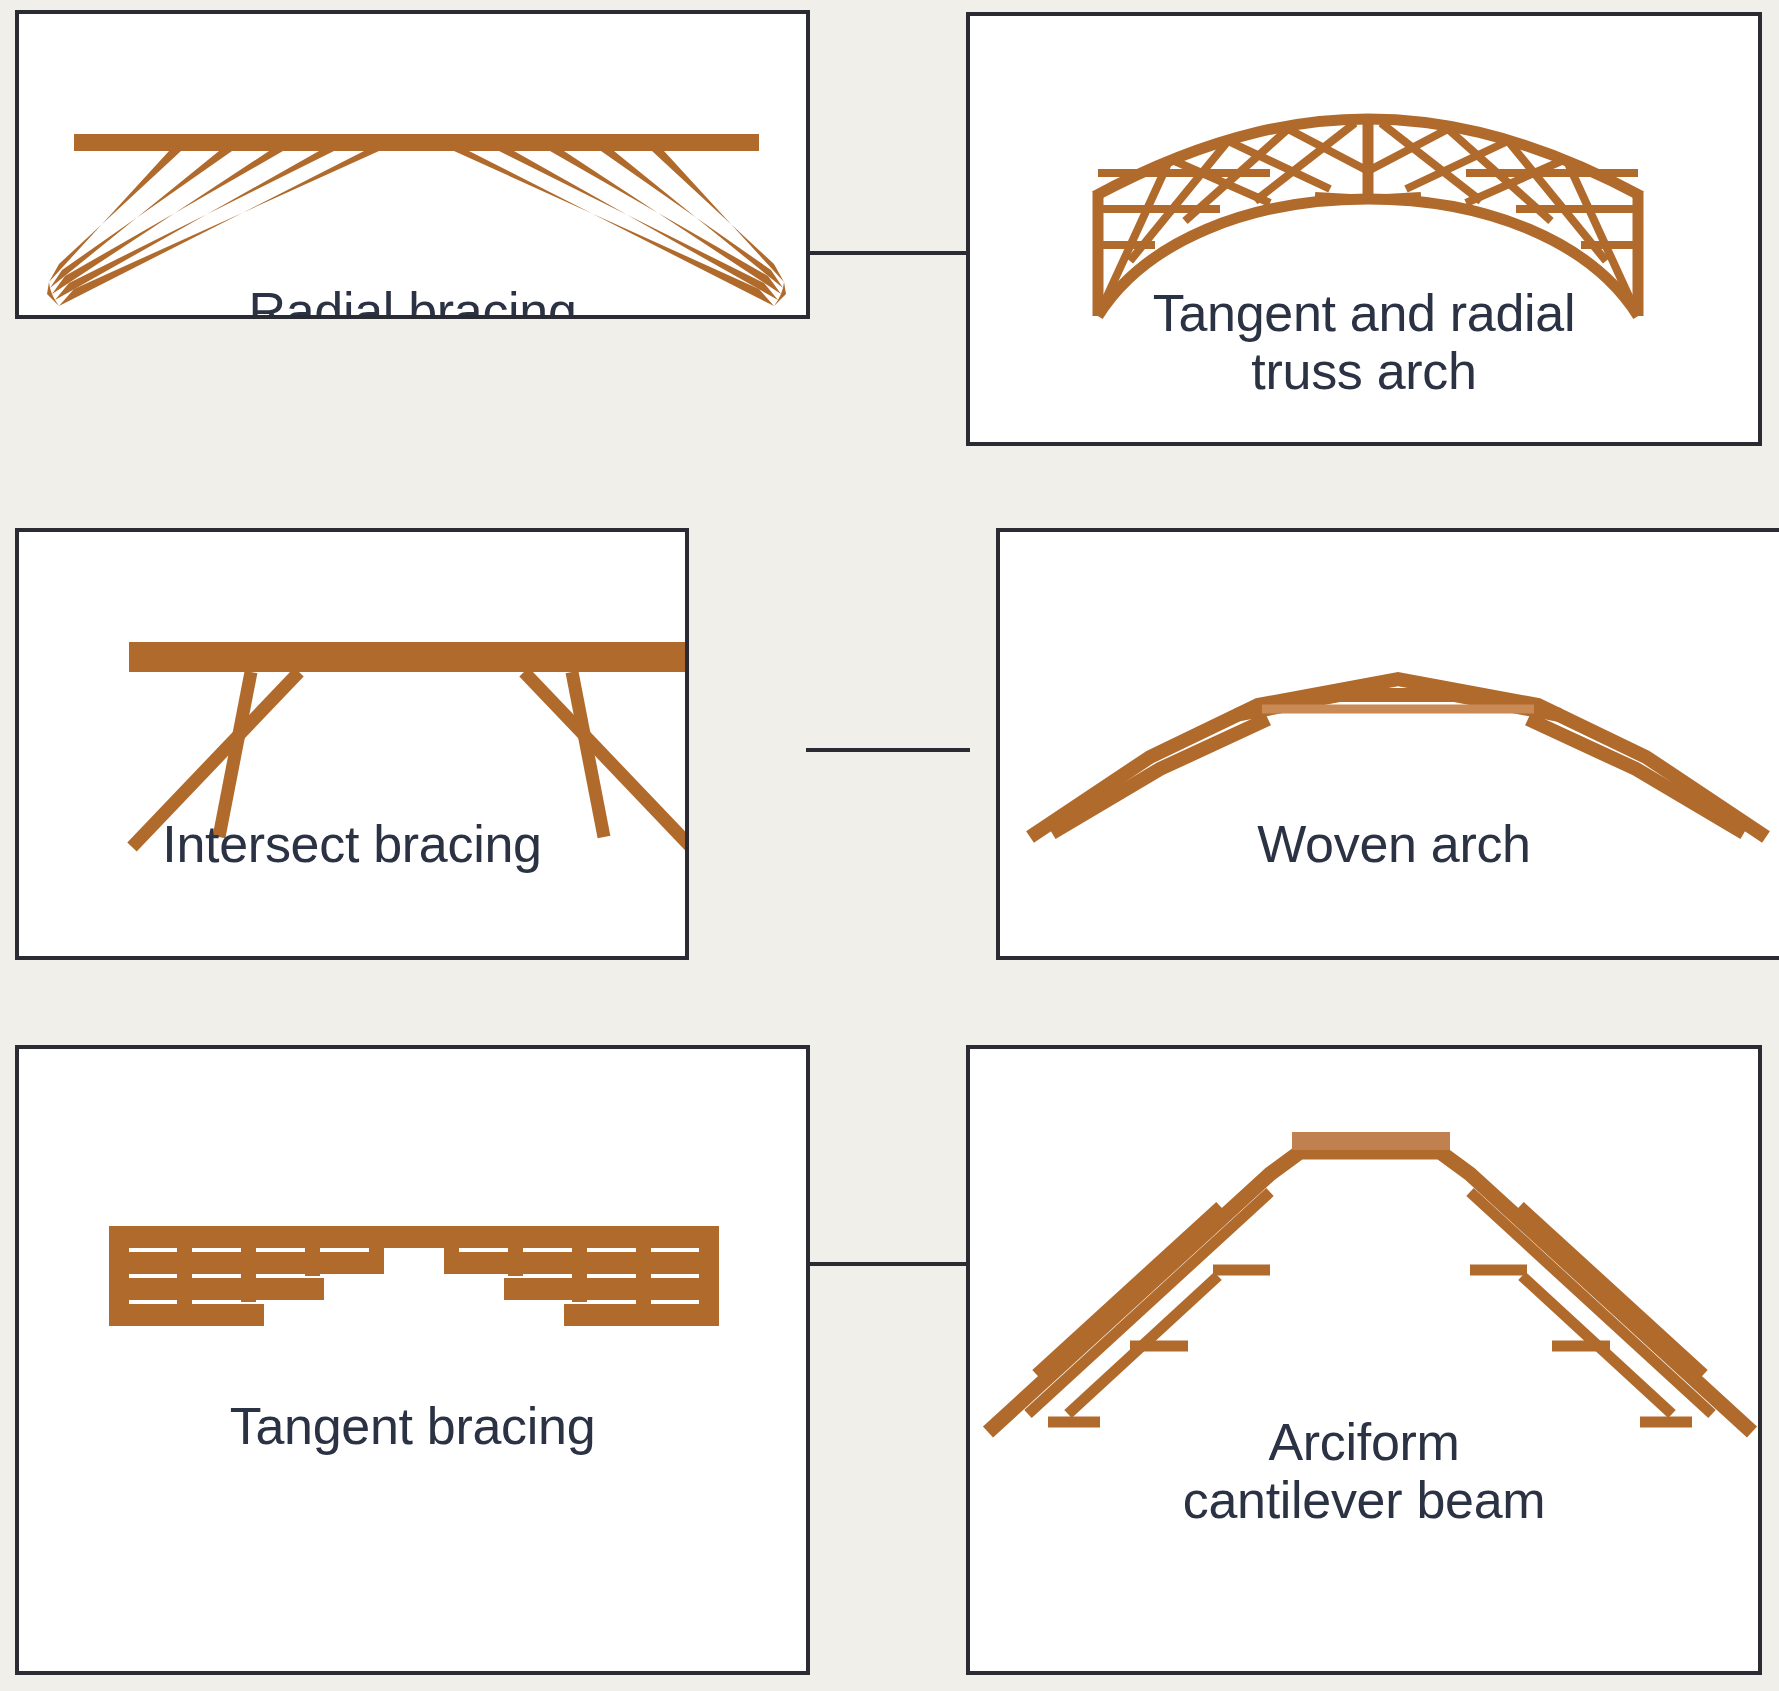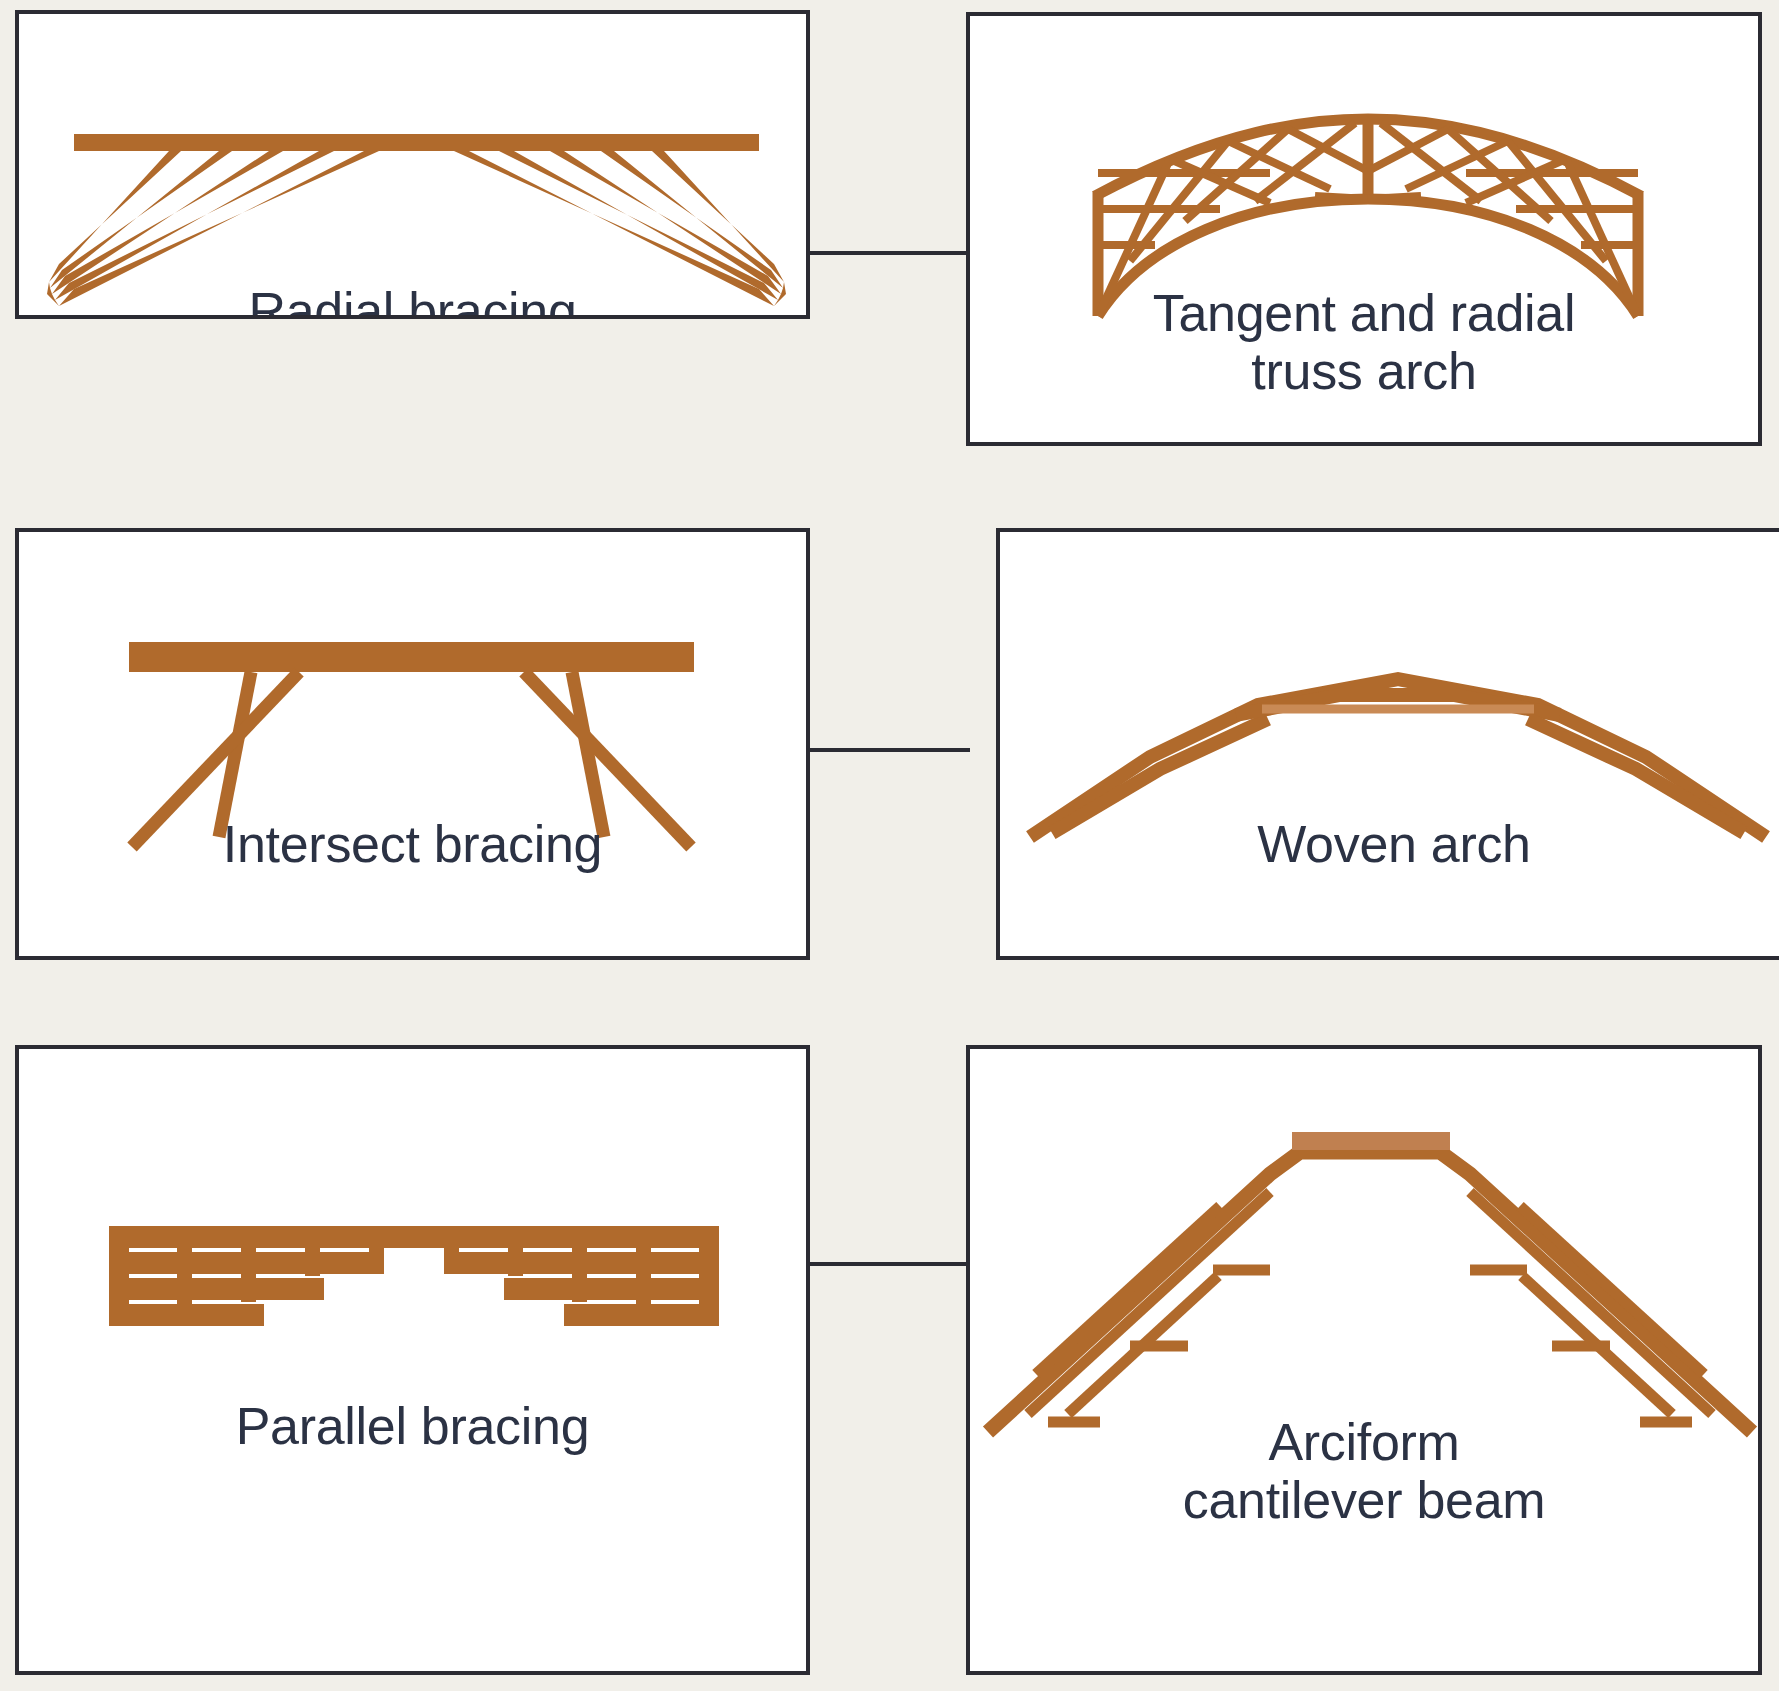--- a/index.html
+++ b/index.html
@@ -40,21 +40,21 @@
     color: #2b3244;
     font-size: 52px;
     line-height: 1.12;
     letter-spacing: -0.3px;
     font-family: "Liberation Sans", sans-serif;
     white-space: pre-line;
   }
   
   #panel-radial-bracing   { left: 15px;  top: 10px;   width: 795px;  height: 309px; }
   #panel-tangent-radial   { left: 966px; top: 12px;   width: 796px;  height: 434px; }
-  #panel-intersect-bracing{ left: 15px;  top: 528px;  width: 795px;  height: 432px; }
+  #panel-intersect-bracing{ left: 15px;  top: 528px;  width: 674px;  height: 432px; }
   #panel-woven-arch       { left: 966px; top: 528px;  width: 796px;  height: 432px; margin-left: 30px; }
   #panel-parallel-bracing { left: 15px;  top: 1045px; width: 795px;  height: 630px; }
   #panel-arciform         { left: 966px; top: 1045px; width: 796px;  height: 630px; }
 
   .connector {
     position: absolute;
     background: #2b2b33;
     height: 4px;
   }
   #connector-row-1 { left: 806px; top: 251px;  width: 164px; }
@@ -210,21 +210,21 @@
         <rect x="286" y="2" width="15" height="50"></rect>
         <rect x="350" y="2" width="15" height="48"></rect>
 
         <rect x="680" y="2" width="20" height="100"></rect>
         <rect x="617" y="2" width="15" height="100"></rect>
         <rect x="553" y="2" width="15" height="76"></rect>
         <rect x="489" y="2" width="15" height="50"></rect>
         <rect x="425" y="2" width="15" height="48"></rect>
       </g>
     </svg>
-    <div class="panel-caption cap-parallel">Parallel bracing</div>
+    <div class="panel-caption cap-parallel">Tangent bracing</div>
   </div>
 
   <div class="panel" id="panel-arciform">
     <svg class="panel-figure fig-arciform" viewBox="0 0 796 330" preserveAspectRatio="xMidYMid meet">
       <g fill="none" stroke="#b06a2c" stroke-width="15" stroke-linecap="butt" stroke-linejoin="miter">
 
         <path d="M18,318 L300,60 L330,38 L470,38 L500,60 L782,318"></path>
       </g>
       <g fill="#c08050" stroke="none">
         <rect x="322" y="18" width="158" height="18"></rect>

